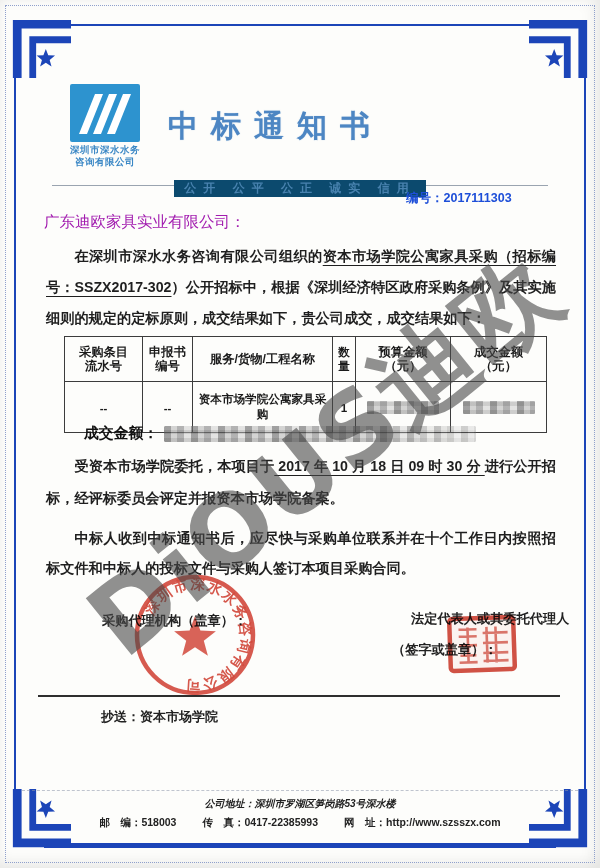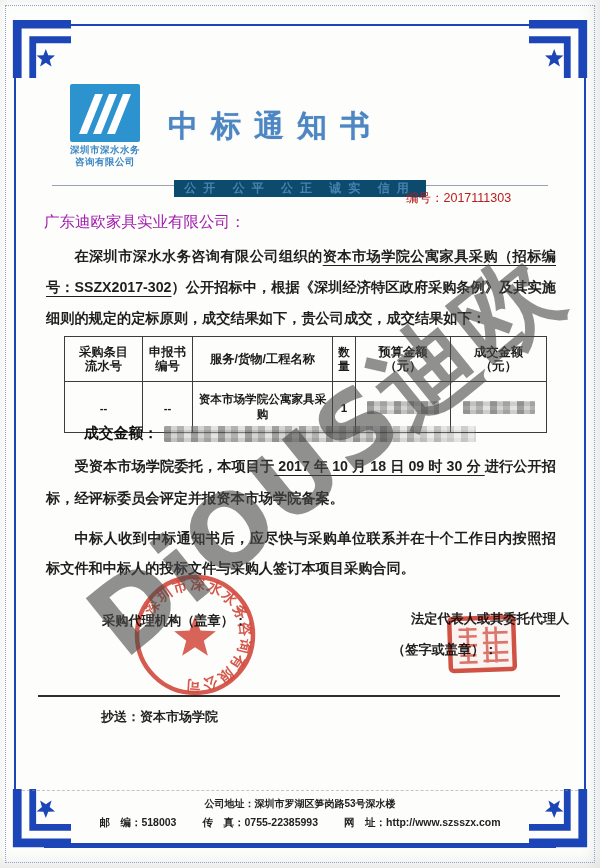--- a/index.html
+++ b/index.html
@@ -23,21 +23,21 @@
   .logo{position:absolute;left:70px;top:84px;width:70px;height:58px;}
   .logo-caption{position:absolute;left:56px;top:144px;width:98px;text-align:center;
     color:#3a87c5;font-size:9.5px;font-weight:700;line-height:11.5px;letter-spacing:.5px;}
   .title{position:absolute;left:168px;top:106px;font-size:30px;font-weight:700;
     letter-spacing:13px;color:#4d86c3;font-family:"Liberation Serif","DejaVu Serif",serif;
     text-shadow:0 0 1px rgba(77,134,195,.55);white-space:nowrap;}
   .divider{position:absolute;left:52px;right:52px;top:185px;border-top:1.6px solid #9aa4b0;}
   .slogan-wrap{position:absolute;left:0;right:0;top:178px;text-align:center;}
   .slogan{display:inline-block;background:#0c4a6e;padding:0 10px;font-size:12px;
     letter-spacing:7px;font-weight:600;color:rgba(110,165,215,.62);}
-  .doc-no{position:absolute;left:406px;top:190px;font-size:12.5px;font-weight:400;color:#b91c1c;}
+  .doc-no{position:absolute;left:406px;top:190px;font-size:12.5px;font-weight:700;color:#1d4ed8;}
   
   .recipient{position:absolute;left:44px;top:212px;font-size:15.5px;font-weight:400;color:#a21caf;}
   .para{position:absolute;left:46px;width:510px;text-align:justify;font-weight:600;color:#1f1f1f;}
   .p1{top:241px;font-size:14.2px;line-height:31px;text-indent:2em;}
   .p2{top:450px;font-size:14.2px;line-height:32px;text-indent:2em;}
   .p3{top:523px;font-size:14.2px;line-height:30px;text-indent:2em;}
   .u{text-decoration:underline;text-underline-offset:4px;text-decoration-thickness:1.2px;}
   
   table.award{position:absolute;left:64px;top:336px;width:482px;border-collapse:collapse;
     table-layout:fixed;font-weight:700;color:#1b1b1b;}
@@ -62,21 +62,21 @@
   .sign-label{position:absolute;left:392px;top:641px;font-size:13.2px;font-weight:700;}
   .sign-date{position:absolute;left:414px;top:668px;font-size:13.5px;font-weight:800;z-index:3;}
   .round-seal{position:absolute;left:130px;top:570px;width:130px;height:130px;z-index:2;
     mix-blend-mode:multiply;opacity:.92;}
   .square-stamp{position:absolute;left:447px;top:615px;width:70px;height:58px;z-index:2;
     mix-blend-mode:multiply;opacity:.88;transform:rotate(-2deg);}
   .rule{position:absolute;left:38px;right:40px;top:695px;height:2px;background:#2e2e2e;}
   .cc{position:absolute;left:101px;top:708px;font-size:13px;font-weight:700;text-align:right;}
   
   .f-dashed{position:absolute;left:22px;right:22px;top:790px;border-top:1px dashed rgba(140,150,170,.55);}
-  .f-address{position:absolute;left:0;right:0;top:797px;text-align:center;font-size:10px;font-weight:700;color:#222;}
+  .f-address{position:absolute;left:0;right:0;top:797px;text-align:center;font-size:10px;font-weight:700;color:#222;font-style:italic;}
   .f-contacts{position:absolute;left:0;right:0;top:816px;display:flex;justify-content:center;gap:26px;
     font-size:10.5px;font-weight:700;color:#222;}
   
   .watermark{position:absolute;left:104px;top:568px;z-index:5;pointer-events:none;
     transform:rotate(-39deg);transform-origin:0 50%;
     font-size:100px;font-weight:800;letter-spacing:2px;white-space:nowrap;
     color:rgba(72,72,72,.60);font-family:"DejaVu Sans","Liberation Sans",sans-serif;}
 </style>
 </head>
 <body>
@@ -221,19 +221,19 @@
     </g>
   </svg>
 
   <div class="rule"></div>
   <div class="cc">抄送：资本市场学院</div>
 
   <div class="f-dashed"></div>
   <div class="f-address">公司地址：深圳市罗湖区笋岗路53号深水楼</div>
   <div class="f-contacts">
     <span>邮　编：518003</span>
-    <span>传　真：0755-22385993</span>
+    <span>传　真：0417-22385993</span>
     <span>网　址：http://www.szsszx.com</span>
   </div>
 
   <div class="watermark">DiOUS迪欧</div>
 
 </div>
 
 </body></html>

